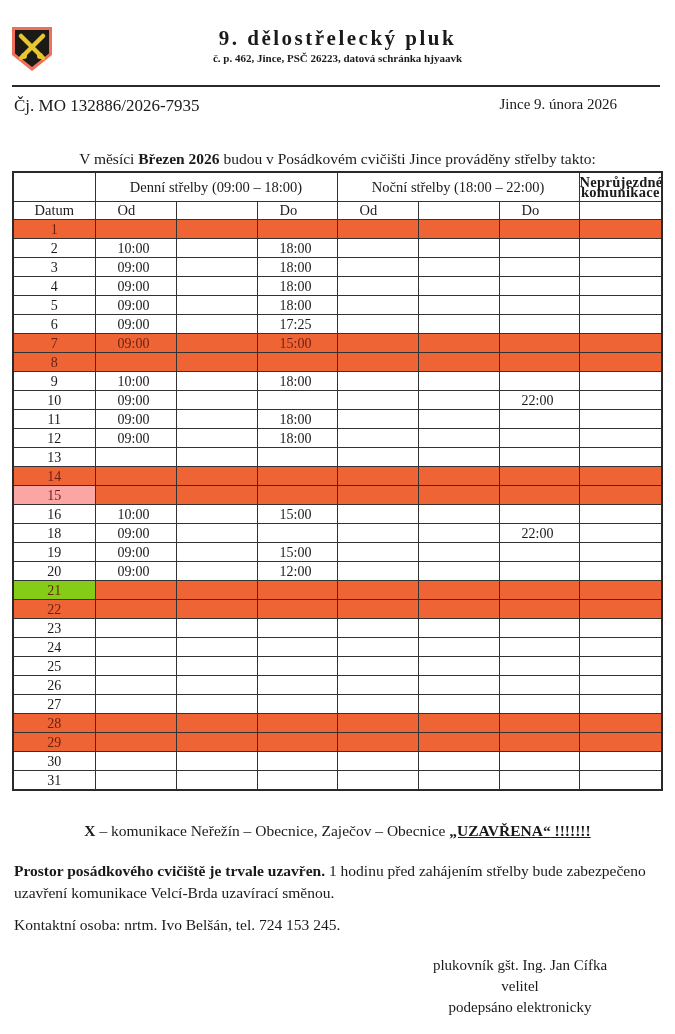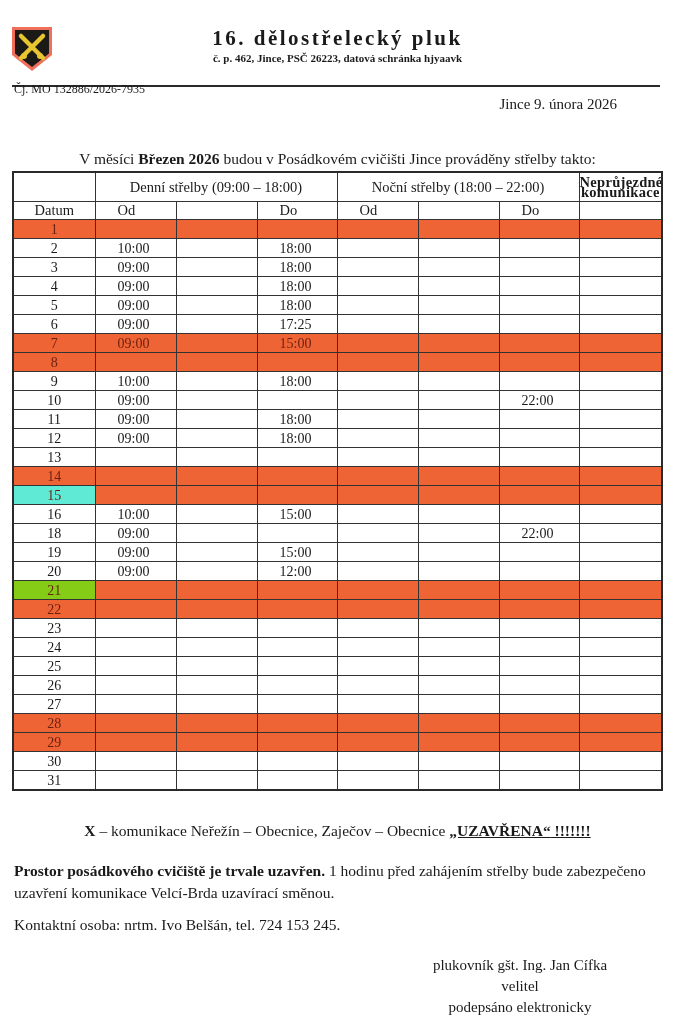--- a/index.html
+++ b/index.html
@@ -5,21 +5,21 @@
   html, body { margin: 0; padding: 0; background: #ffffff; }
   body { width: 675px; height: 1034px; position: relative; overflow: hidden;
          font-family: "Liberation Serif", serif; color: #1a1a1a; }
   .abs { position: absolute; }
   .logo { left: 10px; top: 25px; width: 44px; height: 48px; }
   .title { left: 0; width: 675px; top: 26px; text-align: center; font-weight: bold;
            font-size: 21px; letter-spacing: 2.5px; }
   .subtitle { left: 0; width: 675px; top: 52px; text-align: center; font-weight: bold;
               font-size: 11px; }
   .rule { left: 12px; width: 648px; top: 85px; height: 2px; background: #2a2a2a; }
-  .ref { left: 14px; top: 82px; font-size: 12px; }
+  .ref { left: 14px; top: 96px; font-size: 17px; }
   .date { right: 58px; top: 96px; font-size: 15px; }
   .intro { left: 0; width: 675px; top: 150px; text-align: center; font-size: 15.5px; }
   .intro b { font-weight: bold; }
 
   table.sched { position: absolute; left: 12px; top: 171px; width: 649px;
                 border-collapse: collapse; border: 2.5px solid #2a2a2a; table-layout: fixed; }
   table.sched td { border: 1px solid #333; padding: 0; text-align: center;
                    font-size: 14px; height: 18px; line-height: 17px; overflow: hidden; white-space: nowrap; }
   table.sched tr.h1 td { height: 28px; font-size: 14.5px; }
   table.sched tr.h2 td { height: 17px; font-size: 14.5px; }
@@ -42,21 +42,21 @@
   <svg width="44" height="48" viewBox="0 0 44 48">
     <path d="M2 2 H42 V30 L22 46 L2 30 Z" fill="#ef6f5a"></path>
     <path d="M5 5 H39 V28.5 L22 42 L5 28.5 Z" fill="#1c1a17"></path>
     <line x1="11" y1="11" x2="33" y2="33" stroke="#e8c630" stroke-width="4.5" stroke-linecap="round"></line>
     <line x1="33" y1="11" x2="11" y2="33" stroke="#e8c630" stroke-width="4.5" stroke-linecap="round"></line>
     <circle cx="14" cy="31" r="3" fill="#e8c630"></circle>
     <circle cx="30" cy="31" r="3" fill="#e8c630"></circle>
   </svg>
 </div>
 
-<div class="abs title">16. dělostřelecký pluk</div>
+<div class="abs title">9. dělostřelecký pluk</div>
 <div class="abs subtitle">č. p. 462, Jince, PSČ 26223, datová  schránka hjyaavk</div>
 <div class="abs rule"></div>
 
 <div class="abs ref">Čj. MO  132886/2026-7935</div>
 <div class="abs date">Jince  9. února 2026</div>
 
 <div class="abs intro">
   <span>V měsíci </span><b>Březen 2026</b><span> budou v Posádkovém cvičišti  Jince  prováděny  střelby  takto:</span>
 </div>
 
@@ -222,21 +222,21 @@
         <td style="background: rgb(238, 100, 53); color: rgb(107, 31, 16);">14</td>
         <td class="tl" style="background: rgb(238, 100, 53); color: rgb(107, 31, 16);"></td>
         <td style="background: rgb(238, 100, 53); color: rgb(107, 31, 16);"></td>
         <td class="tl" style="background: rgb(238, 100, 53); color: rgb(107, 31, 16);"></td>
         <td class="tl" style="background: rgb(238, 100, 53); color: rgb(107, 31, 16);"></td>
         <td style="background: rgb(238, 100, 53); color: rgb(107, 31, 16);"></td>
         <td class="tl" style="background: rgb(238, 100, 53); color: rgb(107, 31, 16);"></td>
         <td style="background: rgb(238, 100, 53); color: rgb(107, 31, 16);"></td>
       </tr>
       <tr class="closed">
-        <td style="background: #5eead4; color: rgb(107, 31, 16);">15</td>
+        <td style="background: #fca5a5; color: rgb(107, 31, 16);">15</td>
         <td class="tl" style="background: rgb(238, 100, 53); color: rgb(107, 31, 16);"></td>
         <td style="background: rgb(238, 100, 53); color: rgb(107, 31, 16);"></td>
         <td class="tl" style="background: rgb(238, 100, 53); color: rgb(107, 31, 16);"></td>
         <td class="tl" style="background: rgb(238, 100, 53); color: rgb(107, 31, 16);"></td>
         <td style="background: rgb(238, 100, 53); color: rgb(107, 31, 16);"></td>
         <td class="tl" style="background: rgb(238, 100, 53); color: rgb(107, 31, 16);"></td>
         <td style="background: rgb(238, 100, 53); color: rgb(107, 31, 16);"></td>
       </tr>
       <tr>
         <td>16</td>

